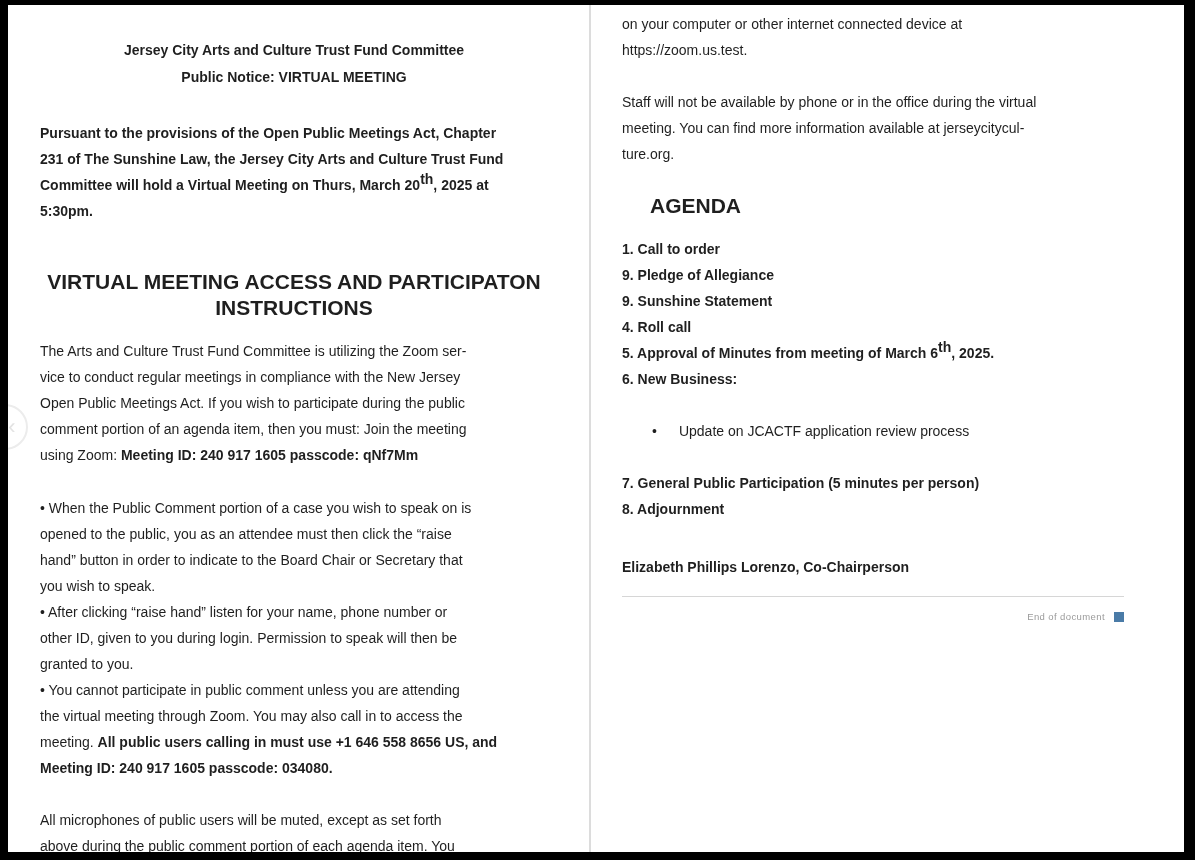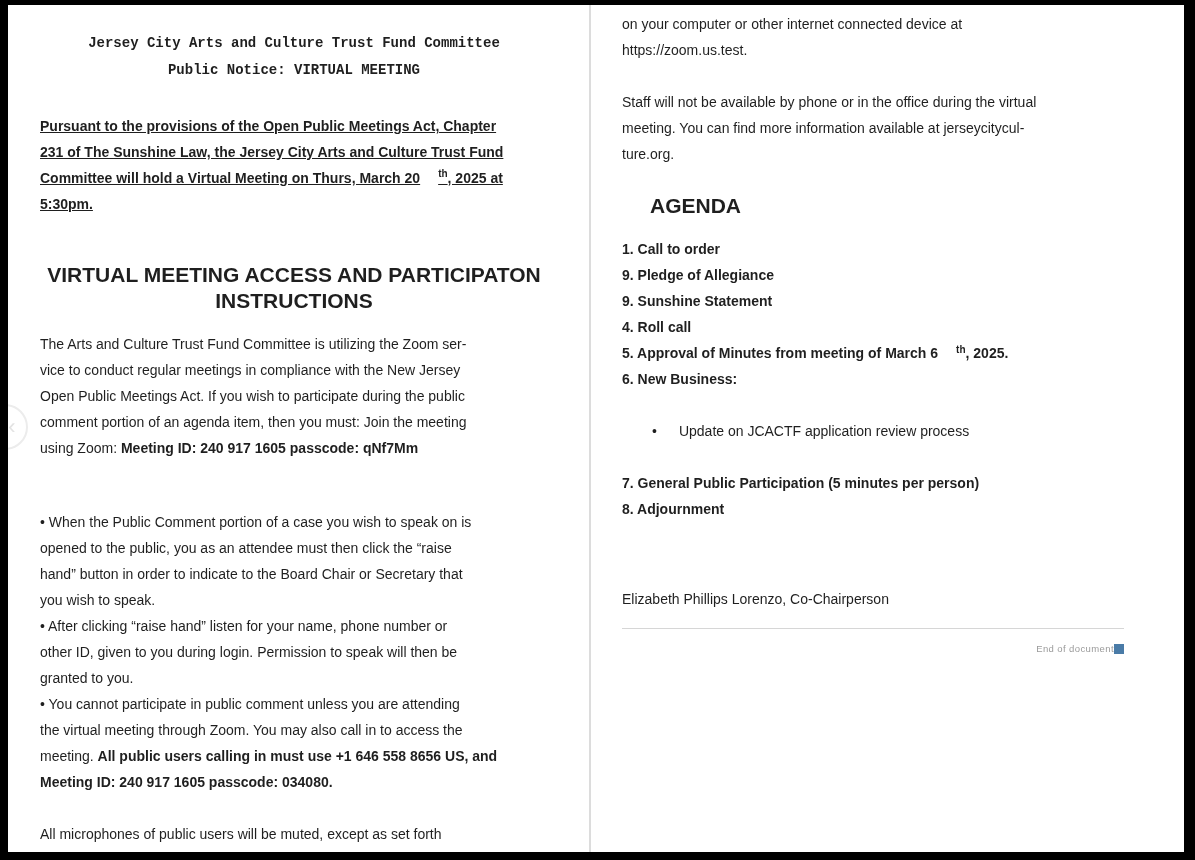--- a/index.html
+++ b/index.html
@@ -35,59 +35,59 @@
     width:2px;
     background:#dcdcdc;
     flex:0 0 2px;
   }
   .page-right{
     flex:1;
     padding:6px 60px 0 31px;
   }
   .para{white-space:pre-wrap;margin:0;}
   .b{font-weight:bold;}
-  sup{font-size:10px;line-height:0;vertical-align:super;margin-left:18px;}
+  sup{font-size:14px;line-height:0;vertical-align:super;}
   .doc-title{
-    margin:0;
+    margin:7px;
     font-size:14px;
     font-weight:bold;
     text-align:center;
     line-height:27px;
     white-space:pre-wrap;
-    font-family:Liberation Mono, monospace;
   }
-  .intro{margin-top:29px;font-weight:bold;text-decoration:underline;}
+  .intro{margin-top:29px;font-weight:bold;}
   .section-heading{
     margin-top:45px;
     font-weight:bold;
     text-align:center;
     white-space:pre-wrap;
   }
   .mute-para{margin-top:26px;}
-  .bullet-group{margin-top:48px;}
+  .bullet-group{margin-top:27px;}
   .p2{margin-top:26px;}
   .agenda-heading{margin-top:26px;font-weight:bold;white-space:pre-wrap;margin-left:28px;}
   .agenda-item{white-space:pre-wrap;font-weight:bold;}
   .sub-bullet{
     margin:26px 0 26px 30px;
     display:flex;
     gap:22px;
     align-items:flex-start;
   }
-  .signature{margin-top:64px;white-space:pre-wrap;}
+  .signature{margin-top:32px;white-space:pre-wrap;font-weight:bold;}
   .end-rule{
     margin-top:16px;
     border:0;border-top:1px solid #d6d6d6;
     width:100%;
   }
   .end-row{
     margin-top:0;
     display:flex;
     justify-content:flex-end;
     align-items:center;
+    gap:9px;
   }
   .end-text{
     font-size:9.5px;
     letter-spacing:0.4px;
     color:#9b9b9b;
   }
   .end-square{
     width:10px;height:10px;
     background:#4a7ba7;
     display:inline-block;

